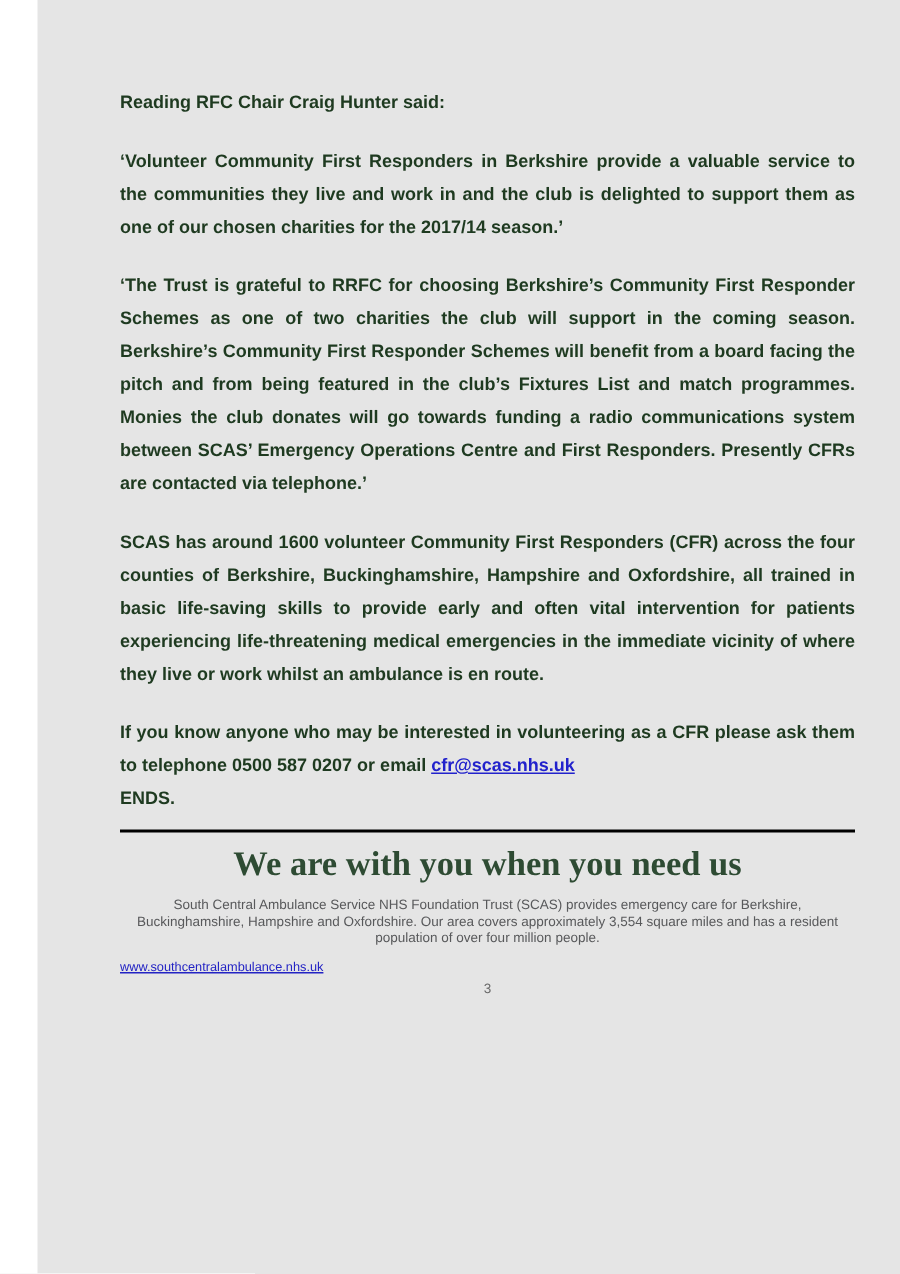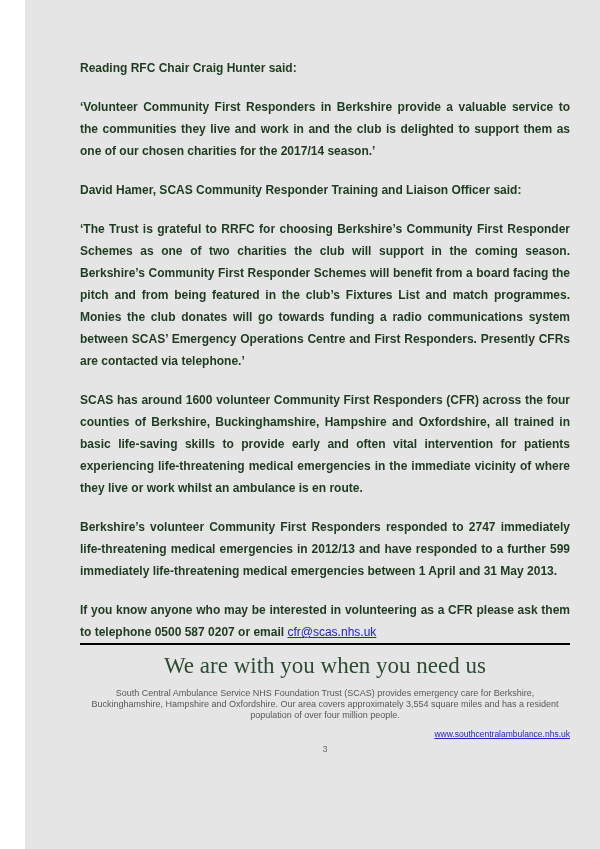--- a/index.html
+++ b/index.html
@@ -31,31 +31,31 @@
   }
   .cta {
     margin-bottom: 0;
   }
   .ends {
     margin: 0 0 10px 0;
   }
   a.email-link {
     color: #2222cc;
     text-decoration: underline;
-    font-weight: normal;
+    font-weight: bold;
     cursor: pointer;
   }
   .rule {
     border: none;
     border-top: 2px solid #000000;
     margin: 0 0 6px 0;
   }
   .tagline {
     font-family: "Liberation Serif", "DejaVu Serif", serif;
-    font-weight: normal;
+    font-weight: bold;
     font-size: 23px;
     line-height: 29px;
     color: #2e4b33;
     text-align: center;
     margin: 0 0 8px 0;
   }
   .small-print {
     font-size: 9px;
     line-height: 11px;
     font-weight: normal;
@@ -67,21 +67,21 @@
     font-size: 8.5px;
     line-height: 10px;
     font-weight: normal;
     color: #6e6e6e;
     text-align: center;
     margin: 0 0 1px 0;
   }
   .footer-link-line {
     font-size: 8.5px;
     line-height: 10px;
-    text-align: right;
+    text-align: left;
     margin: 0 0 5px 0;
   }
   a.web-link {
     color: #2323c4;
     text-decoration: underline;
     cursor: pointer;
   }
   .page-number {
     font-size: 9px;
     line-height: 11px;
@@ -93,30 +93,29 @@
 </style>
 </head>
 <body>
 
 <div class="page">
 
   <p class="heading">Reading RFC Chair Craig Hunter said:</p>
 
   <p class="para justify">‘Volunteer Community First Responders in Berkshire provide a valuable service to the communities they live and work in and the club is delighted to support them as one of our chosen charities for the 2017/14 season.’</p>
 
-  <p class="heading">David Hamer, SCAS Community Responder Training and Liaison Officer said:</p>
 
   <p class="para justify">‘The Trust is grateful to RRFC for choosing Berkshire’s Community First Responder Schemes as one of two charities the club will support in the coming season. Berkshire’s Community First Responder Schemes will benefit from a board facing the pitch and from being featured in the club’s Fixtures List and match programmes. Monies the club donates will go towards funding a radio communications system between SCAS’ Emergency Operations Centre and First Responders. Presently CFRs are contacted via telephone.’</p>
 
   <p class="para justify">SCAS has around 1600 volunteer Community First Responders (CFR) across the four counties of Berkshire, Buckinghamshire, Hampshire and Oxfordshire, all trained in basic life-saving skills to provide early and often vital intervention for patients experiencing life-threatening medical emergencies in the immediate vicinity of where they live or work whilst an ambulance is en route.</p>
 
-  <p class="para justify">Berkshire’s volunteer Community First Responders responded to 2747 immediately life-threatening medical emergencies in 2012/13 and have responded to a further 599 immediately life-threatening medical emergencies between 1 April and 31 May 2013.</p>
 
   <p class="para justify cta"><span>If you know anyone who may be interested in volunteering as a CFR please ask them to telephone 0500 587 0207 or email </span><a class="email-link" href="#">cfr@scas.nhs.uk</a></p>
 
+  <p class="para ends">ENDS.</p>
 
   <hr class="rule">
 
   <p class="tagline">We are with you when you need us</p>
 
   <p class="small-print">South Central Ambulance Service NHS Foundation Trust (SCAS) provides emergency care for Berkshire, Buckinghamshire, Hampshire and Oxfordshire. Our area covers approximately 3,554 square miles and has a resident population of over four million people.</p>
 
 
   <p class="footer-link-line"><a class="web-link" href="#">www.southcentralambulance.nhs.uk</a></p>
 

